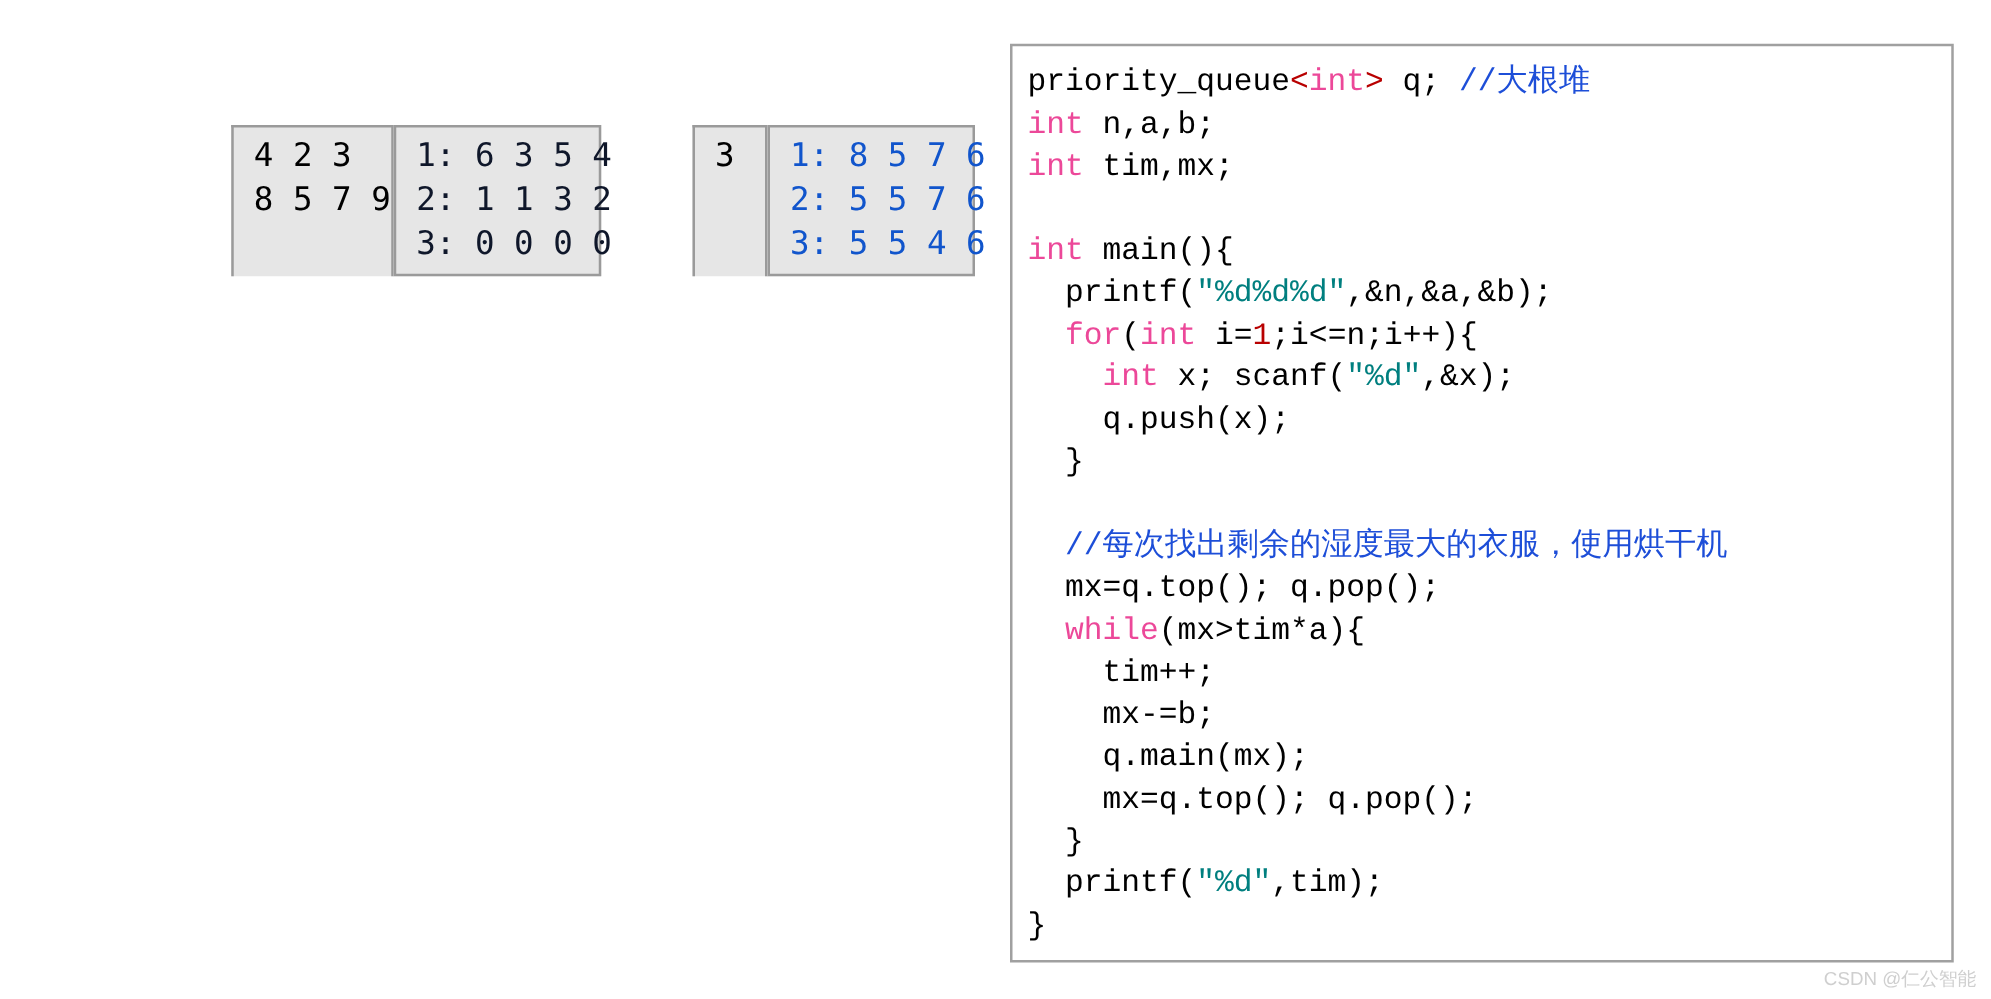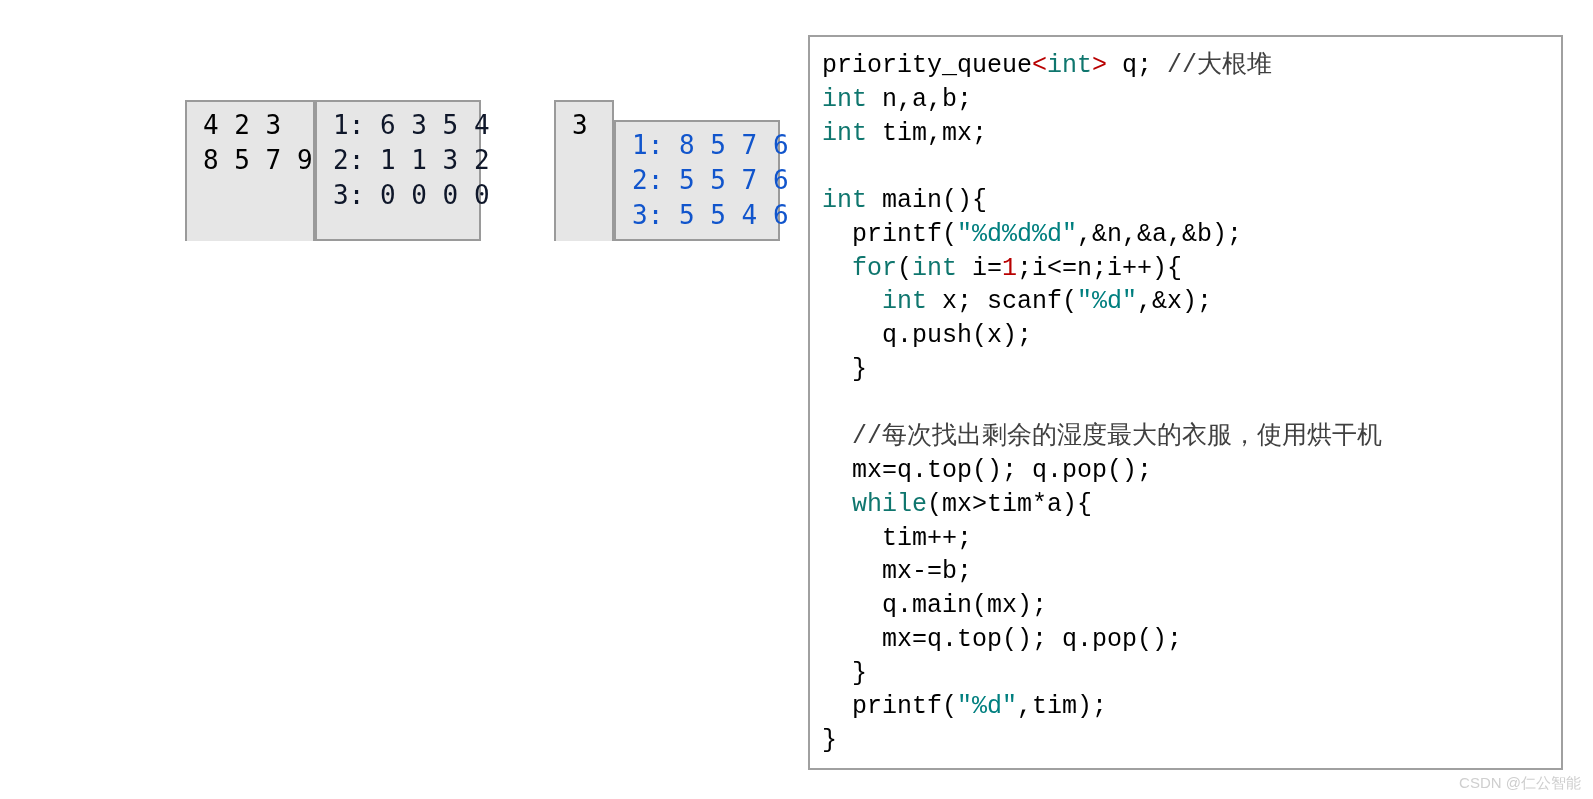--- a/index.html
+++ b/index.html
@@ -29,21 +29,21 @@
       padding: 6px 16px;
       font-size: 26px;
       font-family: Consolas, monospace;
       color: #000;
       line-height: 1.35;
       white-space: pre;
     }
     .box-top1 { width: 130px; border-bottom: none; margin-left: 30px;}
     .box-bot1 { width: 166px; color: #0f172a; }
     .box-top2 { width: 60px; border-bottom: none; margin-left: 30px;}
-    .box-bot2 { width: 166px; color: #1155cc; margin-top: 20px; }
+    .box-bot2 { width: 166px; color: #1155cc; }
     .spacer { width: 48px; }
     .explain-box {
       border: 2px solid #9a9a9a;
       background: #e6e6e6;
       padding: 20px 18px;
       font-size: 26px;
       color: #000;
       line-height: 2.1;
     }
     .code-panel {
@@ -54,23 +54,23 @@
       height: 735px;
       border: 2px solid #a0a0a0;
       background: #fff;
       padding: 12px 12px;
       font-family: Consolas, "Courier New", monospace;
       font-size: 25px;
       line-height: 1.35;
       white-space: pre;
       overflow: hidden;
     }
-    .kw { color: #0f766e; }
+    .kw { color: #ec4899; }
     .op { color: #b80000; }
-    .cmt { color: #404040; }
+    .cmt { color: #1d4ed8; }
     .str { color: #007f7f; }
     .watermark {
       position: absolute;
       right: 12px;
       bottom: 6px;
       font-size: 15px;
       color: #cfcfcf;
       font-family: sans-serif;
       margin-top: 40px;
     }

